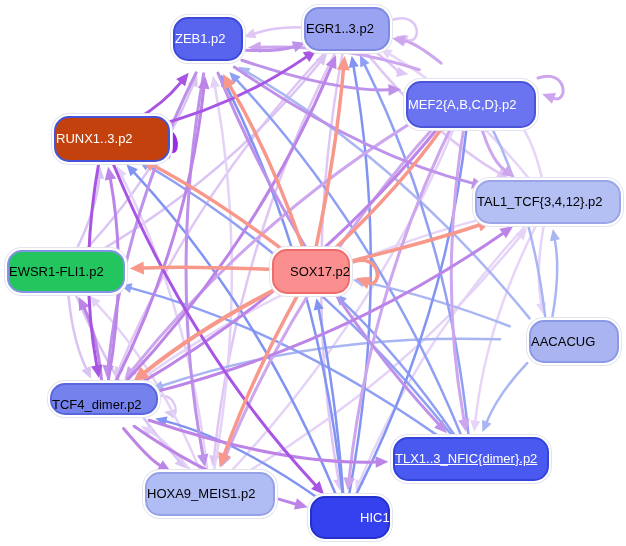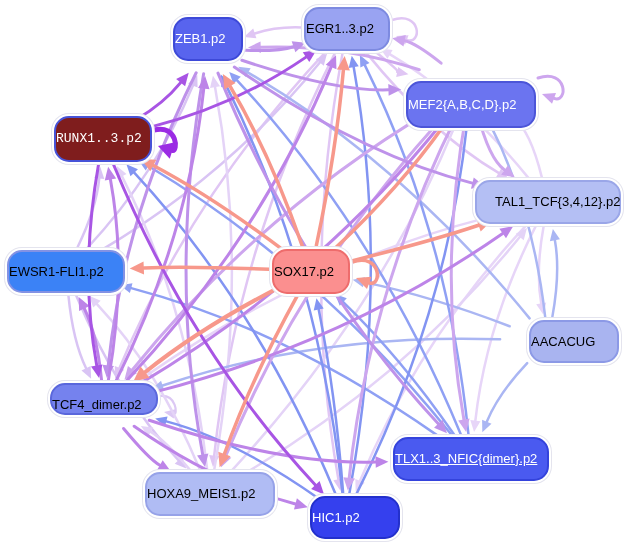--- a/index.html
+++ b/index.html
@@ -341,22 +341,22 @@
         <polygon points="133.3212356206417,381.57027298288597 149.53419538121847,377.83129774869167 140.5449657953112,366.5816865797734" fill="#f7988b"></polygon>
       </g>
       <g>
         <path fill="none" stroke="#9b2be4" stroke-width="5" stroke-linecap="round" d="M 154 130 C 178 124.12, 178 152.2, 172.3273598926168 150.4414815667112"></path>
         <polygon points="158,146 169.78091046103572,158.65583457181148 174.8738093241979,142.2271285616109" fill="#9b2be4"></polygon>
       </g>
     </svg>
 <div class="node" style="left: 173px; top: 17px; width: 70px; height: 44px; line-height: 40px; background: rgb(88, 100, 238); border-color: rgb(61, 73, 216); color: rgb(255, 255, 255);">ZEB1.p2</div>
     <div class="node" style="left: 304px; top: 7px; width: 86px; height: 44px; line-height: 40px; background: rgb(153, 163, 242); border-color: rgb(125, 138, 224); color: rgb(0, 0, 0);">EGR1..3.p2</div>
     <div class="node" style="left: 406px; top: 63.5px; width: 130px; height: 47px; line-height: 43px; background: rgb(107, 116, 240); border-color: rgb(76, 85, 216); color: rgb(255, 255, 255); margin-top: 17px;">MEF2{A,B,C,D}.p2</div>
-    <div class="node" style="left: 54px; top: 116px; width: 98px; height: 46px; line-height: 42px; background: #7f1d1d; border-color: rgb(71, 83, 216); color: rgb(255, 255, 255); font-family: Liberation Mono, monospace;">RUNX1..3.p2</div>
-    <div class="node" style="left: 475px; top: 180px; width: 146px; height: 44px; line-height: 40px; background: rgb(180, 191, 244); border-color: rgb(154, 166, 232); color: rgb(0, 0, 0); padding-left: 18px;">TAL1_TCF{3,4,12}.p2</div>
-    <div class="node" style="left: 7px; top: 249.5px; width: 118px; height: 43px; line-height: 39px; background: #3b82f6; border-color: rgb(131, 146, 228); color: rgb(0, 0, 0);">EWSR1-FLI1.p2</div>
-    <div class="node" style="left: 272px; top: 248.5px; width: 78px; height: 45px; line-height: 41px; background: rgb(251, 143, 143); border-color: rgb(238, 108, 108); color: rgb(0, 0, 0);">SOX17.p2</div>
+    <div class="node" style="left: 54px; top: 116px; width: 116px; height: 46px; line-height: 42px; background: #c2410c; border-color: rgb(71, 83, 216); color: rgb(255, 255, 255);">RUNX1..3.p2</div>
+    <div class="node" style="left: 475px; top: 180px; width: 146px; height: 44px; line-height: 40px; background: rgb(180, 191, 244); border-color: rgb(154, 166, 232); color: rgb(0, 0, 0);">TAL1_TCF{3,4,12}.p2</div>
+    <div class="node" style="left: 7px; top: 249.5px; width: 118px; height: 43px; line-height: 39px; background: #22c55e; border-color: rgb(131, 146, 228); color: rgb(0, 0, 0);">EWSR1-FLI1.p2</div>
+    <div class="node" style="left: 272px; top: 248.5px; width: 78px; height: 45px; line-height: 41px; background: rgb(251, 143, 143); border-color: rgb(238, 108, 108); color: rgb(0, 0, 0); padding-left: 16px;">SOX17.p2</div>
     <div class="node" style="left: 529px; top: 319.5px; width: 90px; height: 43px; line-height: 39px; background: rgb(169, 180, 240); border-color: rgb(140, 153, 230); color: rgb(0, 0, 0);">AACACUG</div>
     <div class="node" style="left: 50px; top: 383px; width: 108px; height: 32px; line-height: 40px; background: rgb(117, 130, 238); border-color: rgb(90, 103, 220); color: rgb(0, 0, 0);">TCF4_dimer.p2</div>
     <div class="node" style="left: 393px; top: 437px; width: 156px; height: 44px; line-height: 40px; background: rgb(74, 90, 240); border-color: rgb(52, 67, 220); color: rgb(255, 255, 255); text-decoration: underline;">TLX1..3_NFIC{dimer}.p2</div>
     <div class="node" style="left: 145px; top: 472px; width: 130px; height: 44px; line-height: 40px; background: rgb(176, 188, 244); border-color: rgb(150, 162, 232); color: rgb(0, 0, 0);">HOXA9_MEIS1.p2</div>
-    <div class="node" style="left: 310px; top: 495.5px; width: 90px; height: 43px; line-height: 39px; background: rgb(53, 64, 238); border-color: rgb(35, 48, 204); color: rgb(255, 255, 255);">HIC1.p2</div>
+    <div class="node" style="left: 310px; top: 495.5px; width: 80px; height: 43px; line-height: 39px; background: rgb(53, 64, 238); border-color: rgb(35, 48, 204); color: rgb(255, 255, 255); padding-left: 48px;">HIC1.p2</div>
   </div>
 
 </body></html>

